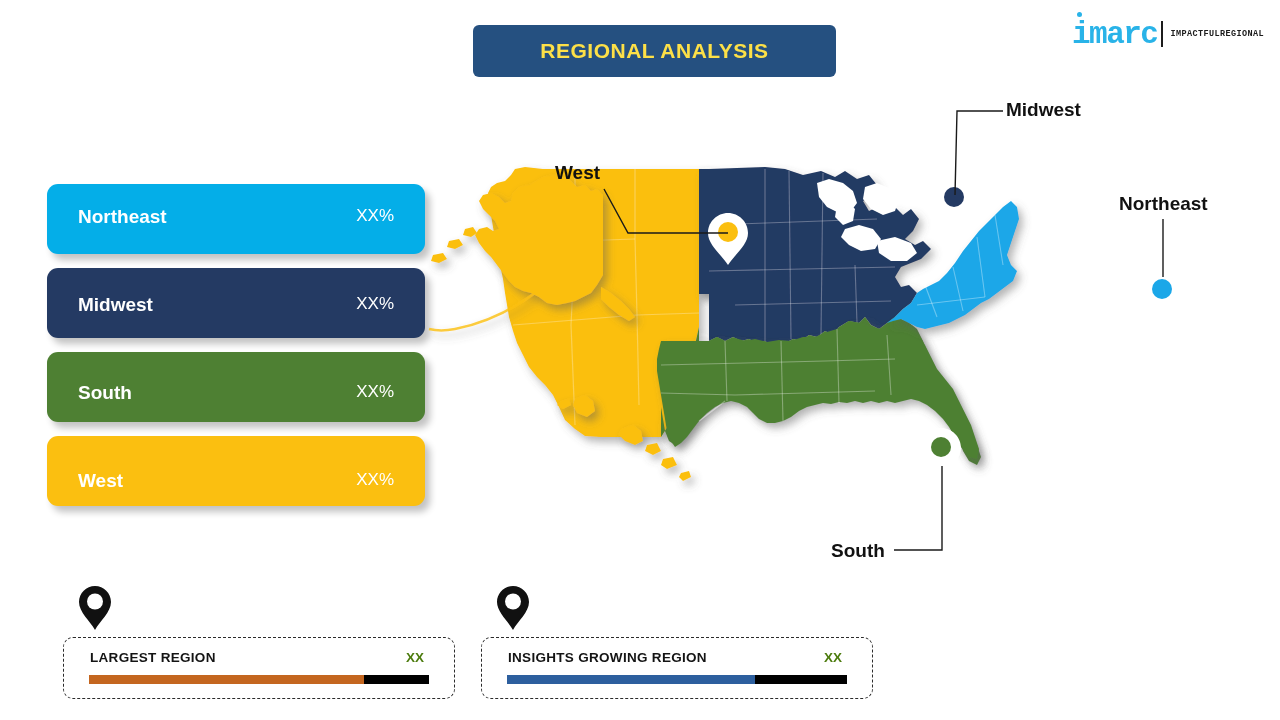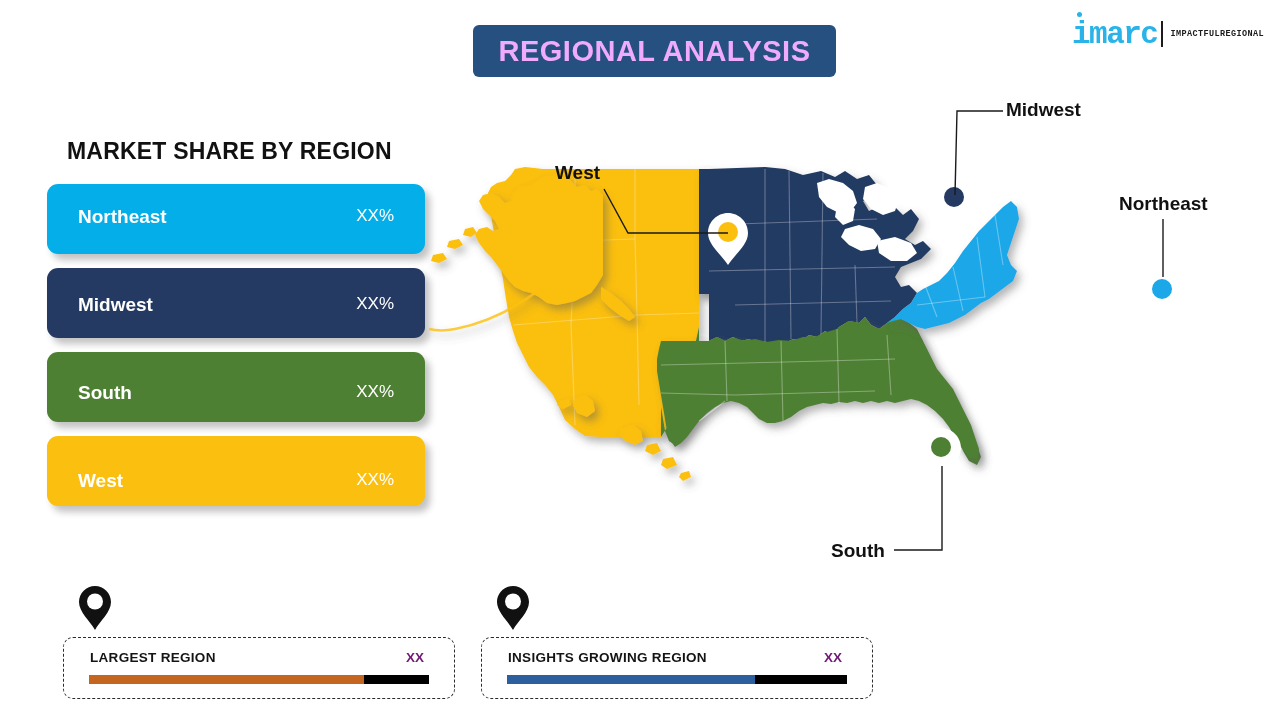--- a/index.html
+++ b/index.html
@@ -13,22 +13,22 @@
 
   
   .title-banner {
     position:absolute; left:473px; top:25px;
     width:363px; height:52px;
     background:#255080;
     border-radius:6px;
     display:flex; align-items:center; justify-content:center;
   }
   .title-banner span {
-    color:#f0abfc;
-    font-size:29px;
+    color:#fde047;
+    font-size:21px;
     font-weight:bold;
     letter-spacing:0.5px;
   }
 
   
   .logo { position:absolute; right:16px; top:14px; display:flex; align-items:center; height:40px;font-family:Liberation Mono, monospace; }
   .logo-word {
     position:relative;
     font-size:31px; font-weight:bold; letter-spacing:-1.5px;
     color:#29B3E8; line-height:1;
@@ -78,21 +78,21 @@
     border-radius:10px;
     background:#fff;
     text-align:center;
   }
   .callout-title {
     position:absolute; left:26px; top:12px;
     font-size:13.5px; font-weight:bold; color:#141414; letter-spacing:0.3px;
   }
   .callout-val {
     position:absolute; right:30px; top:12px;
-    font-size:13.5px; font-weight:bold; color:#701a75;
+    font-size:13.5px; font-weight:bold; color:#4d7c0f;
   }
   .track {
     position:absolute; left:25px; top:37px;
     width:340px; height:9px; background:#000;
   }
   .track .fill { height:100%; }
 
   
   .map-wrap { position:absolute; left:425px; top:145px; width:855px; height:420px; }
   .map-wrap svg { width:100%; height:100%; display:block; }
@@ -117,21 +117,20 @@
       <span class="logo-dot"></span>
       <span>imarc</span>
     </div>
     <div class="logo-divider"></div>
     <div class="logo-tag">
       <span>IMPACTFUL</span>
       <span>REGIONAL</span>
     </div>
   </div>
 
-  <div class="panel-heading">MARKET SHARE BY REGION</div>
 
   <div class="bars">
     <div class="bar v-up" style="background:#04AEE8;">
       <span class="bar-label">Northeast</span>
       <span class="bar-value">XX%</span>
     </div>
     <div class="bar v-mid" style="background:#243A63;">
       <span class="bar-label">Midwest</span>
       <span class="bar-value">XX%</span>
     </div>

